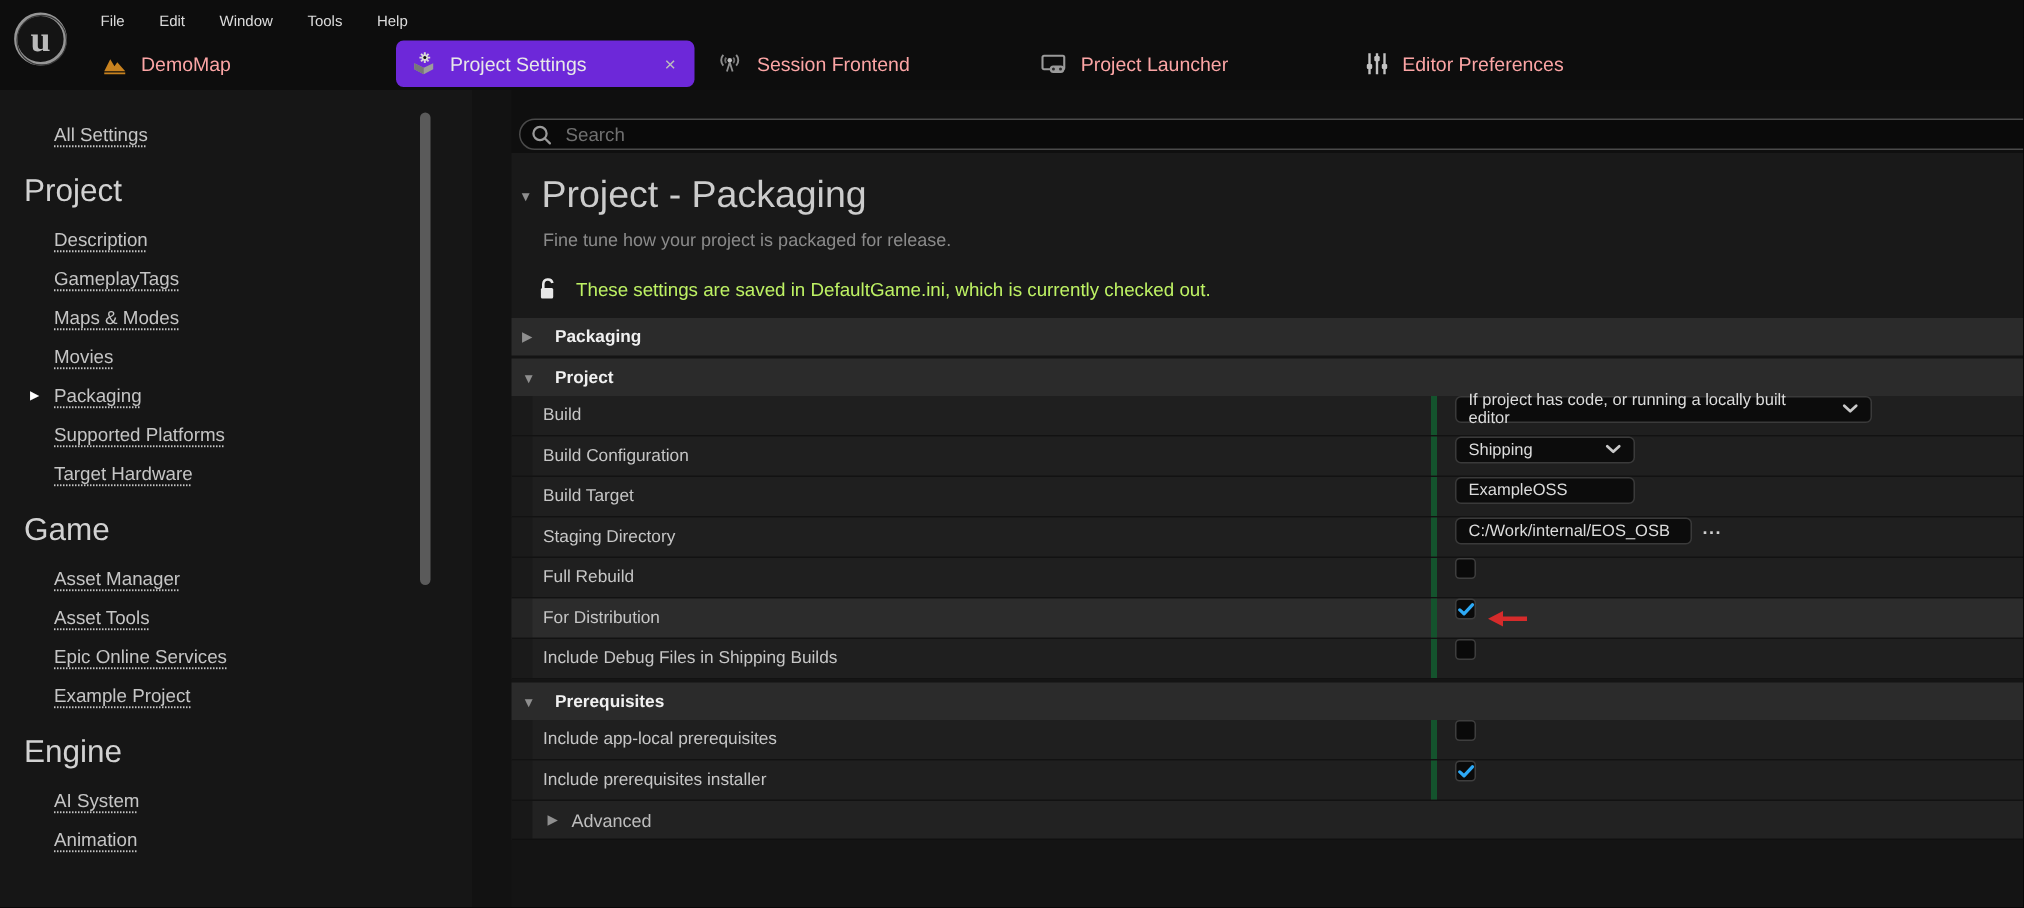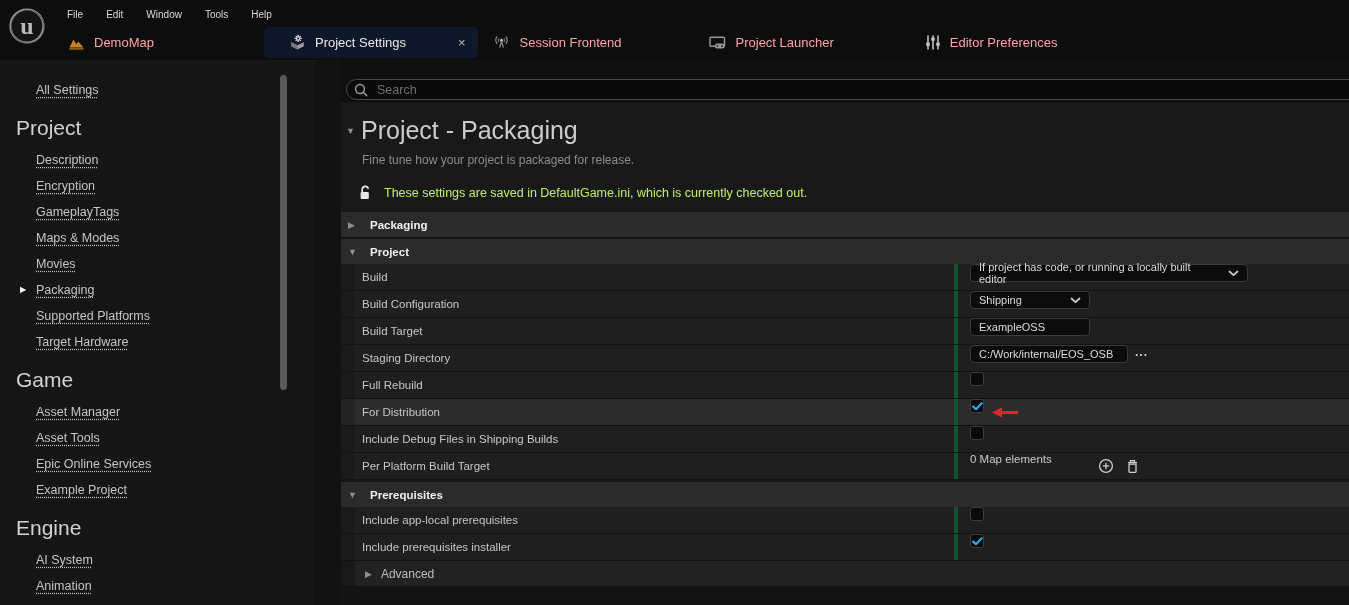--- a/index.html
+++ b/index.html
@@ -8,21 +8,21 @@
   .app { position:relative; width:1349px; height:605px; background:#101010; overflow:hidden; }
 
   
   .topbar { height:25px; background:#0d0d0d; display:flex; align-items:center; padding-left:67px; }
   .menu-item { color:#dcdcdc; font-size:10px; margin-right:23px; cursor:default; }
   .logo { position:absolute; left:8px; top:7px; width:38px; height:38px; z-index:5; }
 
   .tabbar { height:35px; background:#0d0d0d; display:flex; align-items:flex-start; padding-left:68px; }
   .tab { display:flex; align-items:center; height:31px; margin-top:2px; color:#fca5a5; font-size:13px; white-space:nowrap; }
   .tab .ticon { display:flex; align-items:center; margin-right:9px; }
-  .tab.active { background:#0f172a; border-radius:5px; padding:0 12px 0 25px; color:#e8e8e8; }
+  .tab.active { background:#6d28d9; border-radius:5px; padding:0 12px 0 10px; color:#e8e8e8; }
   .tab.t-demomap { margin-right:110px; }
   .tab.t-session-frontend { margin-left:14px; margin-right:86px; }
   .tab.t-project-launcher { margin-right:91px; }
   .tab-close { margin-left:52px; color:#bdbdbd; font-size:13px; line-height:1; }
 
   
   .bodyrow { display:flex; height:545px; }
   .sidebar { position:relative; width:315px; background:#161616; flex:none; }
   .side-top { padding-top:17px; }
   .side-link { display:block; height:26px; line-height:26px; padding-left:36px; color:#c5c5c5; font-size:12.5px;
@@ -166,21 +166,20 @@
       </div>
     </div>
 
   <div class="bodyrow">
 
     <aside class="sidebar" id="sidebar">
       <div class="side-top" id="side-content">
           <a class="side-link">All Settings</a>
           <div class="side-header">Project</div>
           <a class="side-link">Description</a>
-          <a class="side-link">Encryption</a>
           <a class="side-link">GameplayTags</a>
           <a class="side-link">Maps &amp; Modes</a>
           <a class="side-link">Movies</a>
           <a class="side-link">Packaging<span class="sel-arrow">▶</span></a>
           <a class="side-link">Supported Platforms</a>
           <a class="side-link">Target Hardware</a>
           <div class="side-header">Game</div>
           <a class="side-link">Asset Manager</a>
           <a class="side-link">Asset Tools</a>
           <a class="side-link">Epic Online Services</a>
@@ -297,42 +296,20 @@
                 </span>
               </div>
             </div>
             <div class="setting-row">
               <div class="row-gutter"></div>
               <div class="row-label">Include Debug Files in Shipping Builds</div>
               <div class="row-value">
                 <div class="checkbox"></div>
               </div>
             </div>
-            <div class="setting-row">
-              <div class="row-gutter"></div>
-              <div class="row-label">Per Platform Build Target</div>
-              <div class="row-value">
-                <span class="map-text">0 Map elements</span>
-                <span class="map-icons">
-                  <span class="icon-btn">
-                    <svg width="16" height="16" viewBox="0 0 16 16">
-                      <circle cx="8" cy="8" r="6.4" fill="none" stroke="#cfcfcf" stroke-width="1.3"></circle>
-                      <line x1="8" y1="4.8" x2="8" y2="11.2" stroke="#cfcfcf" stroke-width="1.3"></line>
-                      <line x1="4.8" y1="8" x2="11.2" y2="8" stroke="#cfcfcf" stroke-width="1.3"></line>
-                    </svg>
-                  </span>
-                  <span class="icon-btn">
-                    <svg width="15" height="16" viewBox="0 0 15 16">
-                      <path d="M3 4.6 h9 M5.5 4.2 v-1.6 h4 v1.6" fill="none" stroke="#cfcfcf" stroke-width="1.3"></path>
-                      <path d="M4 6.2 h7 v7.2 a1 1 0 0 1 -1 1 h-5 a1 1 0 0 1 -1 -1 Z" fill="none" stroke="#cfcfcf" stroke-width="1.3"></path>
-                    </svg>
-                  </span>
-                </span>
-              </div>
-            </div>
             <div class="group-header">
               <span class="tri">▼</span>
               <span class="gh-label">Prerequisites</span>
             </div>
             <div class="setting-row">
               <div class="row-gutter"></div>
               <div class="row-label">Include app-local prerequisites</div>
               <div class="row-value">
                 <div class="checkbox"></div>
               </div>

